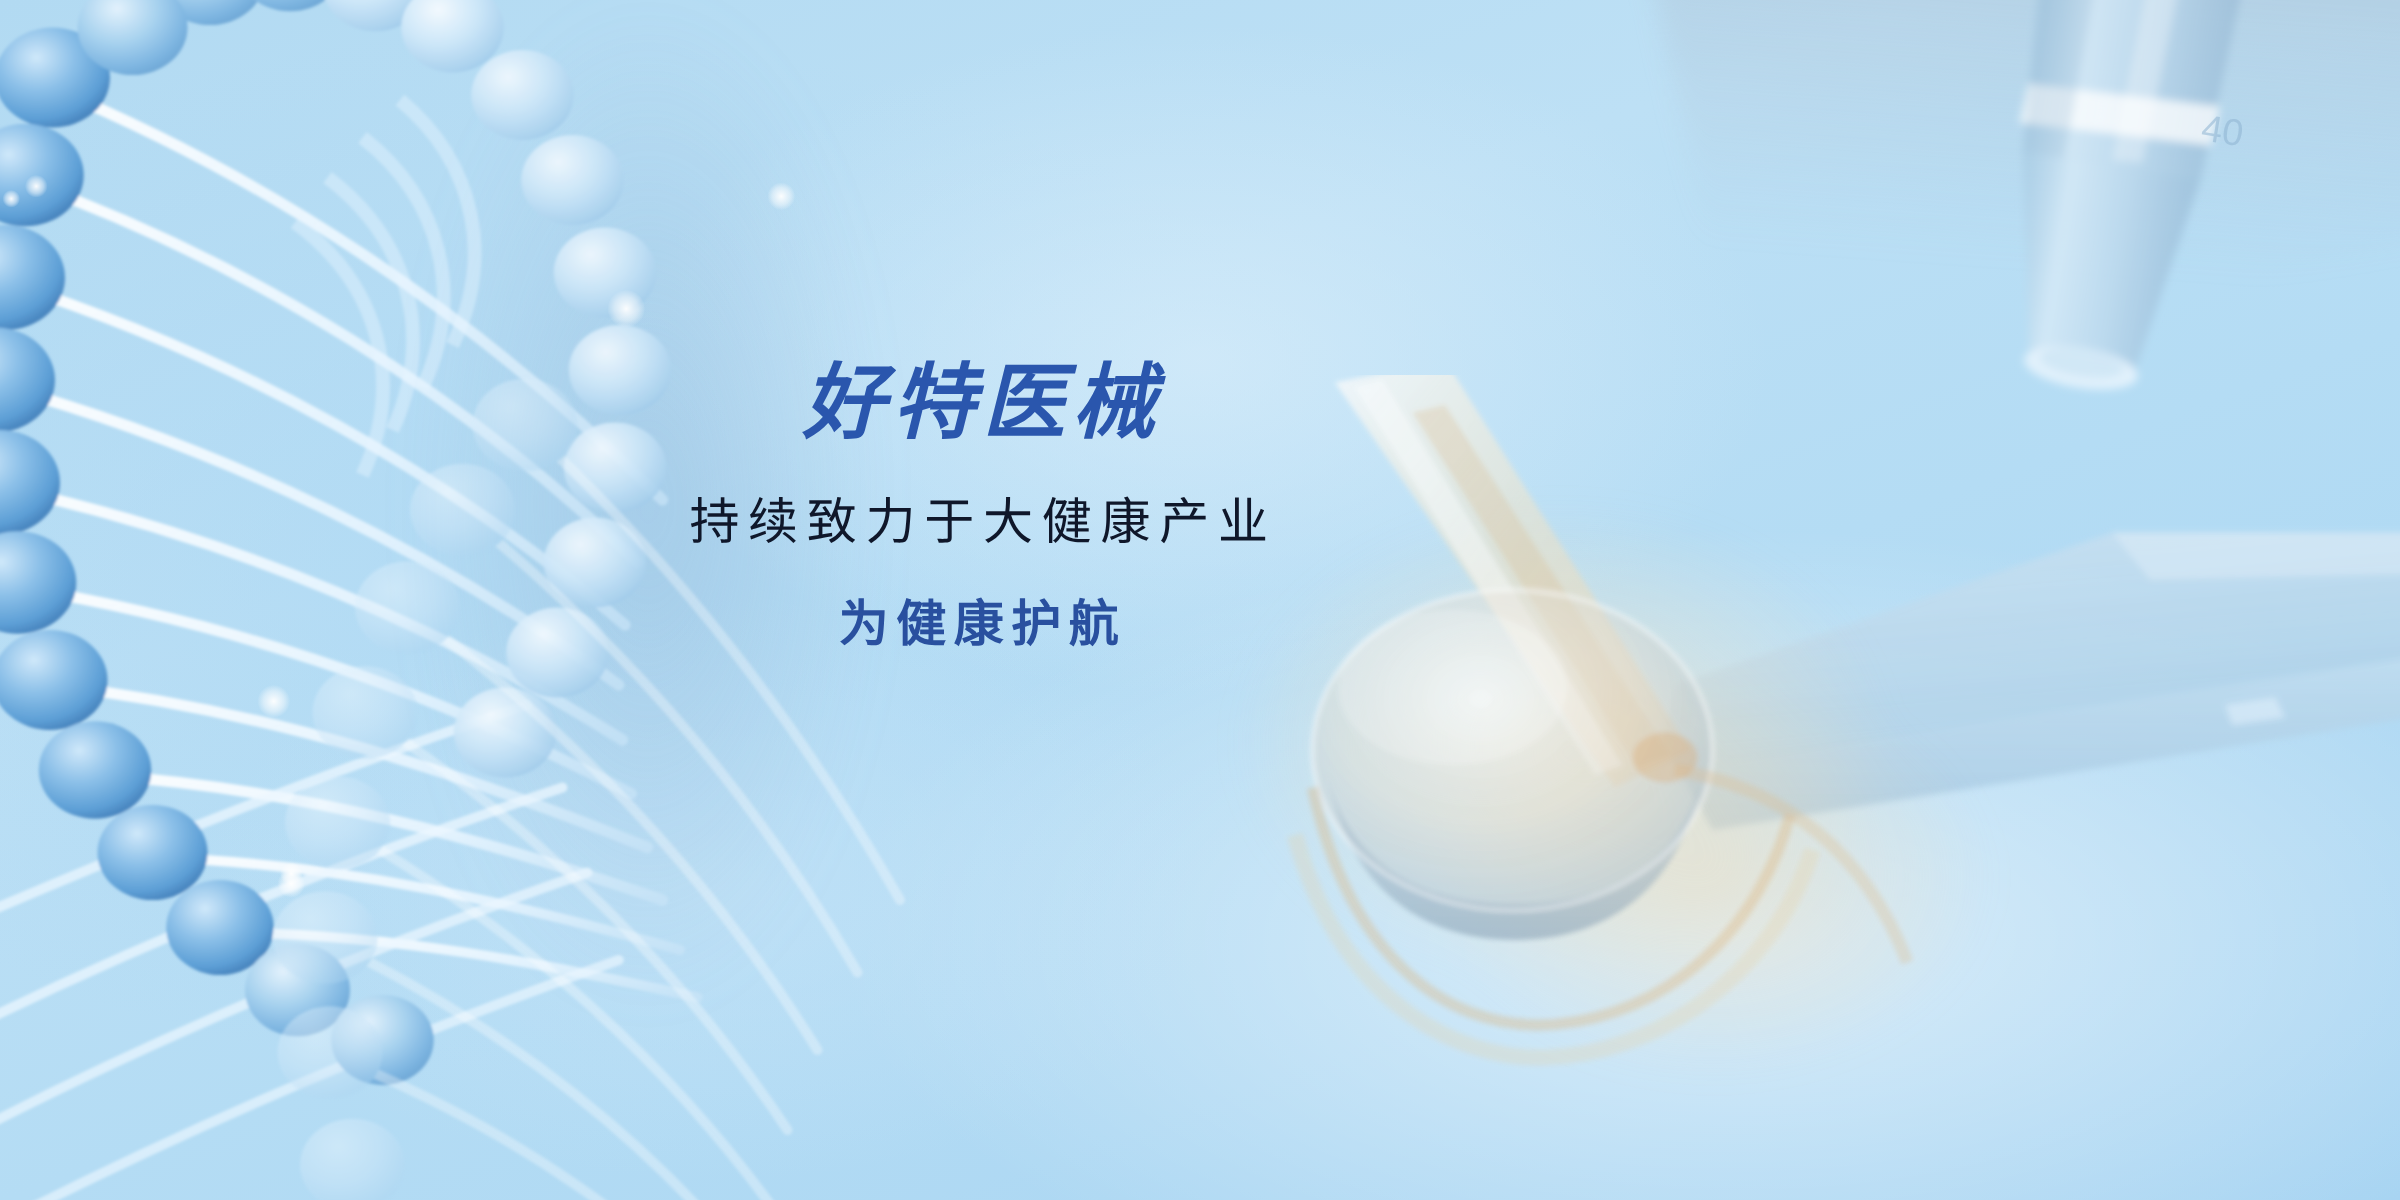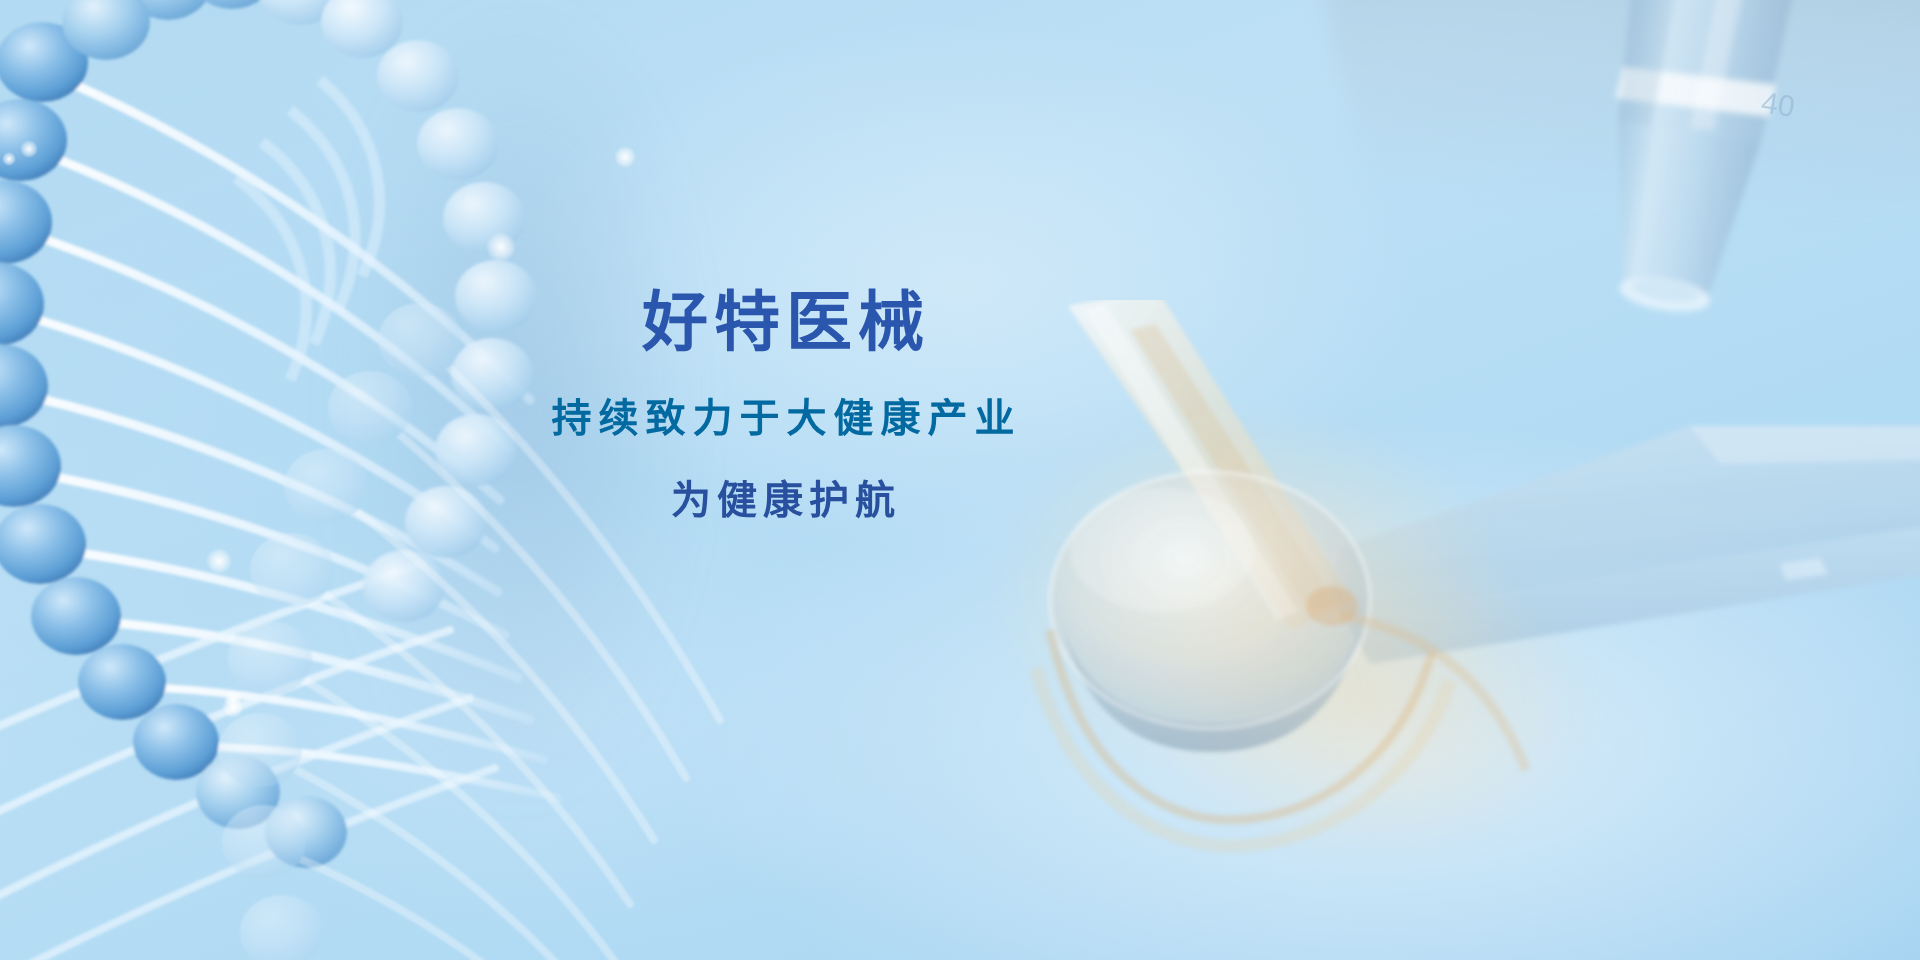--- a/index.html
+++ b/index.html
@@ -153,25 +153,26 @@
     z-index: 6;
   }
   .headline {
     font-size: 66px;
     font-weight: bold;
     color: #2a56ad;
     letter-spacing: 6px;
     line-height: 1.12;
     margin: 0;
     text-indent: 6px;
+    font-style: italic;
   }
   .subline {
     font-size: 40px;
-    font-weight: bold;
-    color: #0369a1;
+    font-weight: normal;
+    color: #0f172a;
     letter-spacing: 7px;
     line-height: 1.1;
     margin: 36px 0 0 0;
     text-indent: 7px;
   }
   .tagline {
     font-size: 40px;
     font-weight: bold;
     color: #29509f;
     letter-spacing: 6px;

